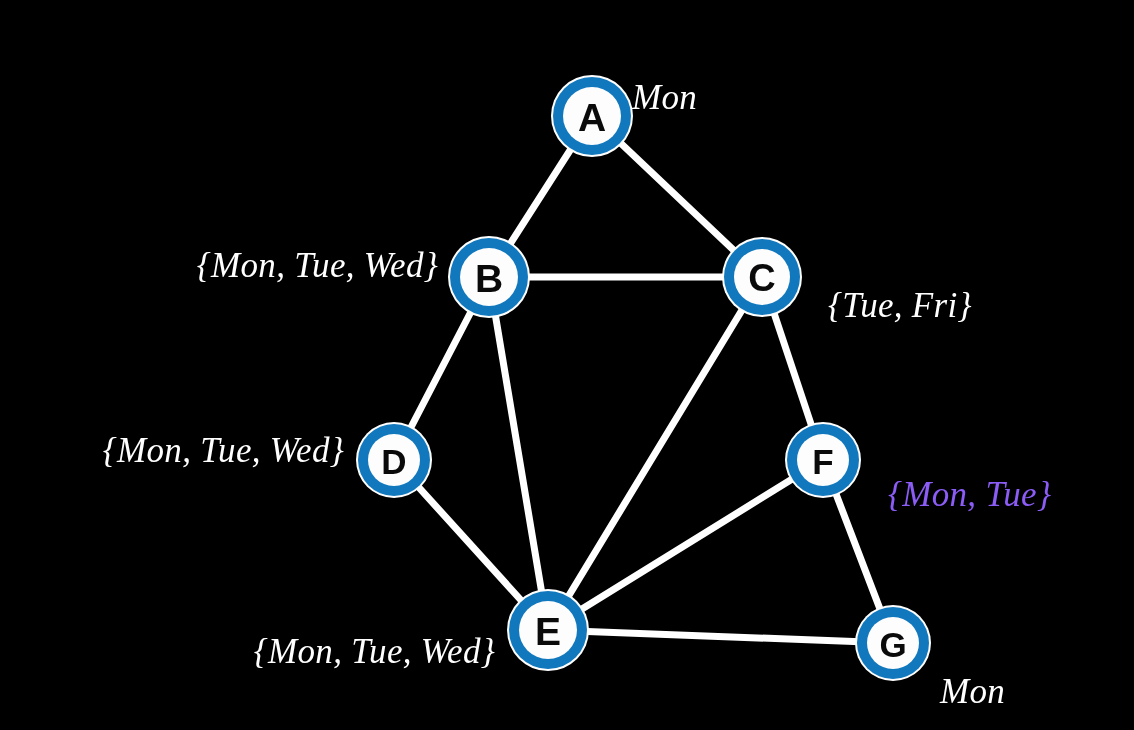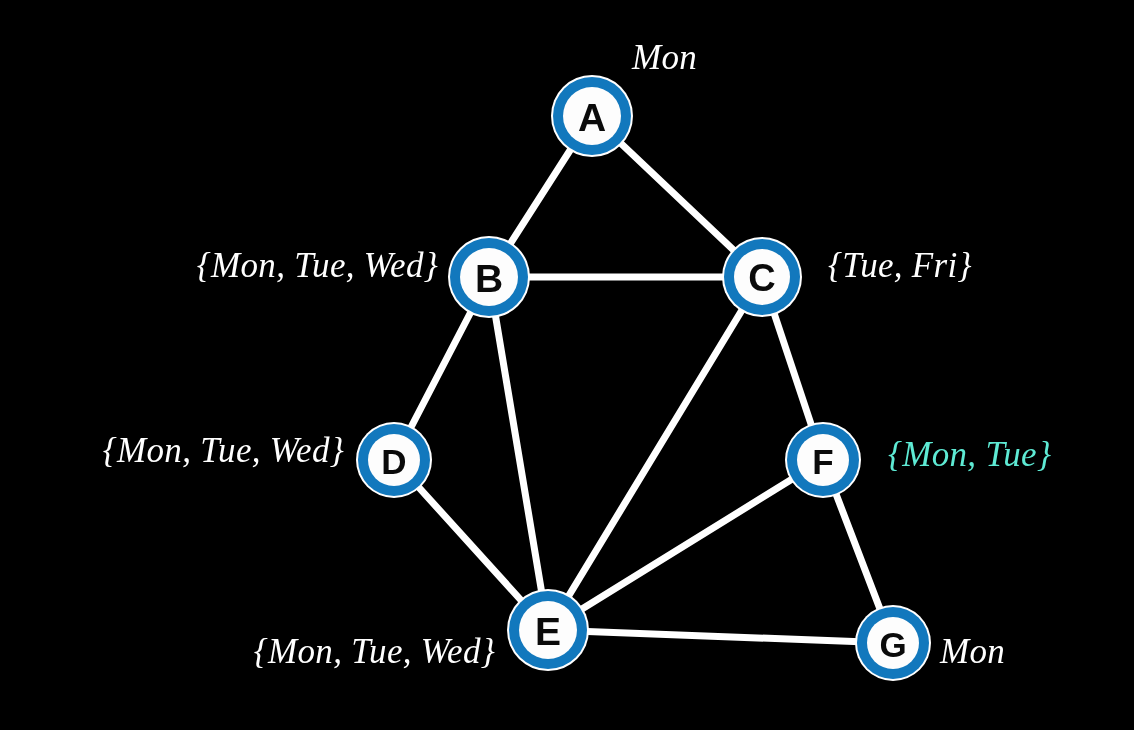--- a/index.html
+++ b/index.html
@@ -46,21 +46,21 @@
   .domain-label {
     position: absolute;
     color: #ffffff;
     font-family: "Liberation Serif", "DejaVu Serif", serif;
     font-style: italic;
     font-size: 35px;
     white-space: nowrap;
     line-height: 1;
     letter-spacing: 0.3px;
   }
-  .lbl-right { text-align: left; }
+  .lbl-right { text-align: left; margin-top: 40px; }
   .lbl-left  { text-align: left; }
 </style>
 </head>
 <body>
 
 <div id="stage">
   <svg id="graph-svg" viewBox="0 0 1134 730">
     <g id="edges-group">
         <line x1="592" y1="116" x2="489" y2="277" class="edge-line" stroke="#ffffff"></line>
         <line x1="592" y1="116" x2="762" y2="277" class="edge-line" stroke="#ffffff"></line>
@@ -118,16 +118,16 @@
           <text x="893" y="644" class="node-letter" fill="#0a0a0a" font-size="35">G</text>
         </g>
       </g>
   </svg>
   <div id="labels-layer">
       <div class="domain-label lbl-right" style="left: 632px; top: 40px; color: rgb(255, 255, 255);">Mon</div>
       <div class="domain-label lbl-left" style="left: auto; top: 248px; right: 696px; color: rgb(255, 255, 255);">{Mon, Tue, Wed}</div>
       <div class="domain-label lbl-right" style="left: 828px; top: 248px; color: rgb(255, 255, 255);">{Tue, Fri}</div>
       <div class="domain-label lbl-left" style="left: auto; top: 433px; right: 790px; color: rgb(255, 255, 255);">{Mon, Tue, Wed}</div>
       <div class="domain-label lbl-left" style="left: auto; top: 634px; right: 639px; color: rgb(255, 255, 255);">{Mon, Tue, Wed}</div>
-      <div class="domain-label lbl-right" style="left: 888px; top: 437px; color: #5eead4; text-align: center;">{Mon, Tue}</div>
+      <div class="domain-label lbl-right" style="left: 888px; top: 437px; color: #8b5cf6; text-align: center;">{Mon, Tue}</div>
       <div class="domain-label lbl-right" style="left: 940px; top: 634px; color: rgb(255, 255, 255);">Mon</div>
     </div>
 </div>
 
 </body></html>

